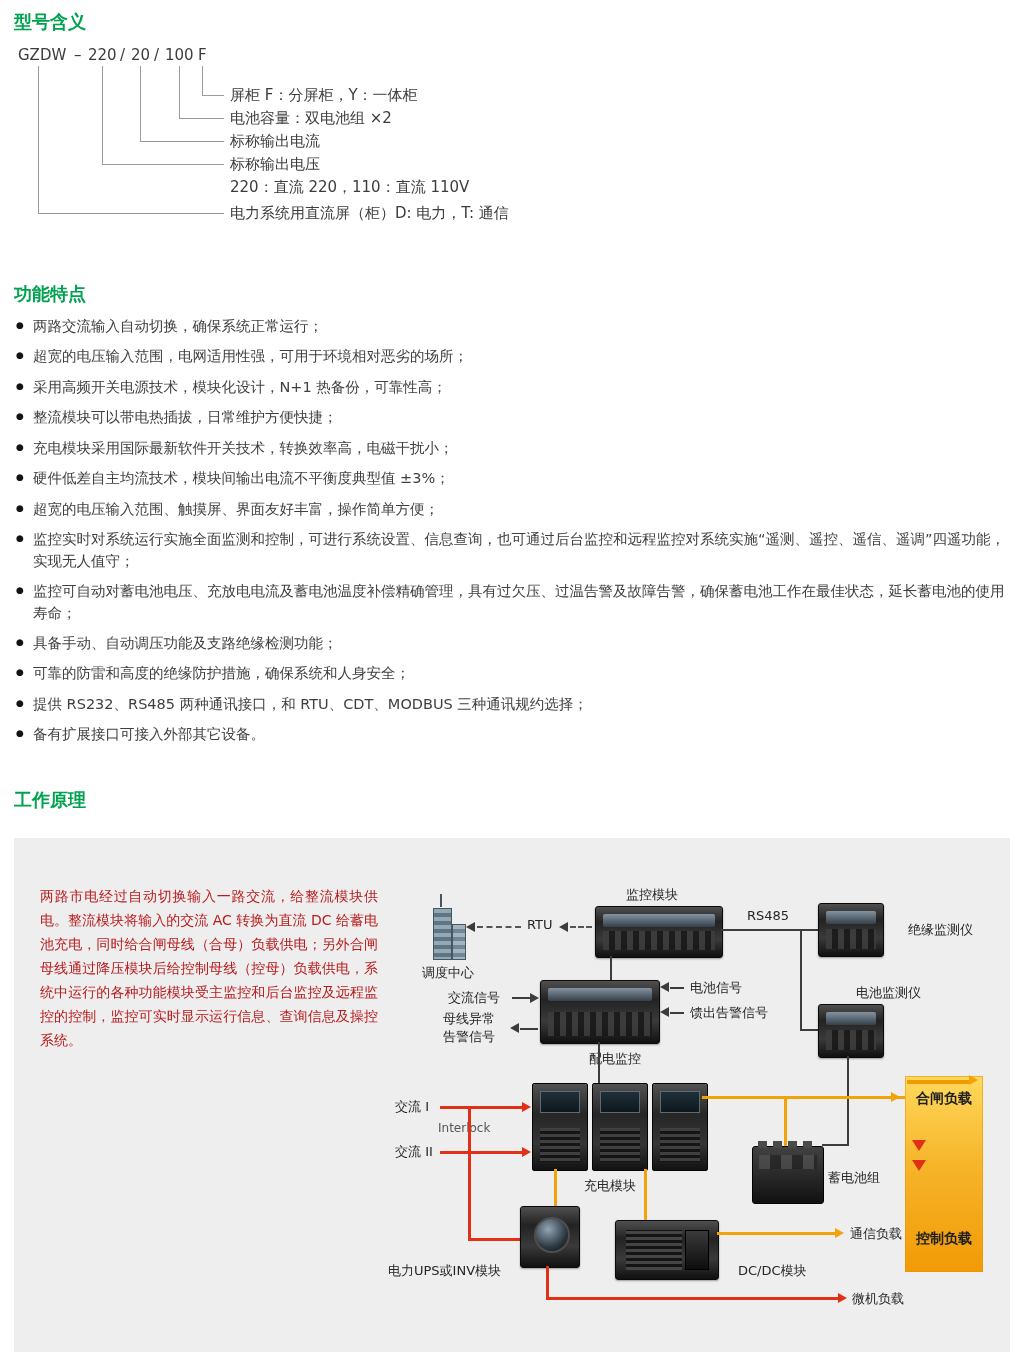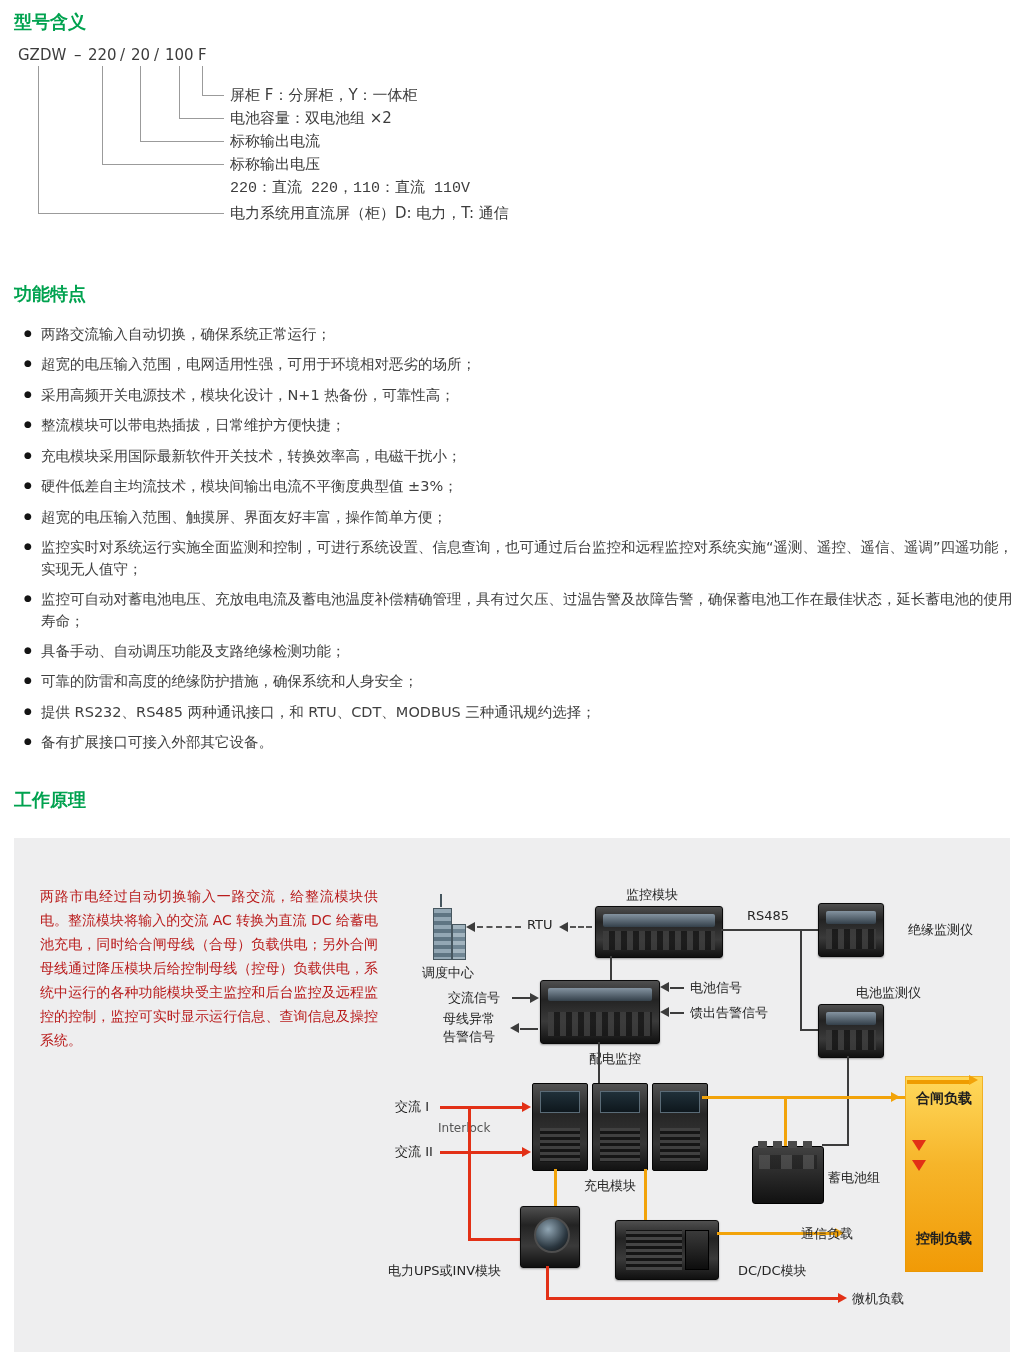--- a/index.html
+++ b/index.html
@@ -10,21 +10,21 @@
   }
   .sec-title{position:absolute;margin:0;font-size:18px;font-weight:bold;color:#00a24f;}
 
   
   .model-fig{position:absolute;left:18px;top:46px;width:760px;height:210px;}
   .mpart{position:absolute;top:0;font-size:15px;color:#3c3c3c;white-space:nowrap;}
   .mline{position:absolute;background:#9b9b9b;}
   .m-annot{position:absolute;left:212px;font-size:15px;color:#3c3c3c;white-space:nowrap;}
 
   
-  .features{position:absolute;left:16px;top:316px;width:992px;margin:8px;padding:0;list-style:none;}
+  .features{position:absolute;left:16px;top:316px;width:992px;margin:0;padding:0;list-style:none;}
   .features li{position:relative;padding-left:17px;margin-bottom:9px;font-size:14.5px;line-height:1.48;color:#3f3f3f;}
   .features li::before{content:"●";position:absolute;left:0;top:3px;font-size:9px;color:#141414;}
 
   
   .gray-box{position:absolute;left:14px;top:838px;width:996px;height:514px;background:#eeeeef;}
   .desc{position:absolute;left:26px;top:46px;width:338px;margin:0;font-size:14px;line-height:1.72;color:#b91c1c;text-align:justify;}
   .dlabel{position:absolute;font-size:13px;color:#262626;white-space:nowrap;}
   .ln{position:absolute;}
   .ln.blk{background:#3c3c3c;}
   .ln.red{background:#e23016;}
@@ -88,21 +88,21 @@
   <div class="mline" style="left:184px;top:49px;width:22px;height:1px;"></div>
   <div class="mline" style="left:161px;top:72px;width:45px;height:1px;"></div>
   <div class="mline" style="left:122px;top:95px;width:84px;height:1px;"></div>
   <div class="mline" style="left:84px;top:118px;width:122px;height:1px;"></div>
   <div class="mline" style="left:20px;top:167px;width:186px;height:1px;"></div>
 
   <div class="m-annot" style="top:40px;">屏柜 F：分屏柜，Y：一体柜</div>
   <div class="m-annot" style="top:63px;">电池容量：双电池组 ×2</div>
   <div class="m-annot" style="top:86px;">标称输出电流</div>
   <div class="m-annot" style="top:109px;">标称输出电压</div>
-  <div class="m-annot" style="top:132px;font-family:Liberation Mono, monospace;">220：直流 220，110：直流 110V</div>
+  <div class="m-annot" style="top:132px;">220：直流 220，110：直流 110V</div>
   <div class="m-annot" style="top:158px;">电力系统用直流屏（柜）D: 电力，T: 通信</div>
 </div>
 
 <h2 class="sec-title" style="left:14px;top:282px;">功能特点</h2>
 
 <ul class="features">
   <li>两路交流输入自动切换，确保系统正常运行；</li>
   <li>超宽的电压输入范围，电网适用性强，可用于环境相对恶劣的场所；</li>
   <li>采用高频开关电源技术，模块化设计，N+1 热备份，可靠性高；</li>
   <li>整流模块可以带电热插拔，日常维护方便快捷；</li>
@@ -198,21 +198,21 @@
   <div class="arr red r" style="left:824px;top:455px;"></div>
   <div class="dlabel" style="left:838px;top:452px;">微机负载</div>
 
   <div class="device dcdc" style="left:601px;top:382px;width:102px;height:58px;"></div>
   <div class="dlabel" style="left:724px;top:424px;">DC/DC模块</div>
 
   <div class="ln yel" style="left:540px;top:331px;width:3px;height:37px;"></div>
   <div class="ln yel" style="left:630px;top:331px;width:3px;height:51px;"></div>
   <div class="ln yel" style="left:703px;top:394px;width:122px;height:3px;"></div>
   <div class="arr yel r" style="left:821px;top:390px;"></div>
-  <div class="dlabel" style="left:787px;top:387px;text-align:center;">通信负载</div>
+  <div class="dlabel" style="left:836px;top:387px;text-align:center;">通信负载</div>
 
   <div class="ln yel" style="left:688px;top:258px;width:203px;height:3px;"></div>
   <div class="arr yel r" style="left:877px;top:254px;"></div>
   <div class="ln yel" style="left:770px;top:261px;width:3px;height:47px;"></div>
 
   <div class="battery" style="left:738px;top:308px;width:70px;height:56px;"></div>
   <div class="dlabel" style="left:814px;top:331px;">蓄电池组</div>
 
   <div class="loadbox" style="left:891px;top:238px;width:78px;height:196px;">
     <div class="ln" style="left:2px;top:4px;width:64px;height:4px;background:#ef9c00;"></div>

